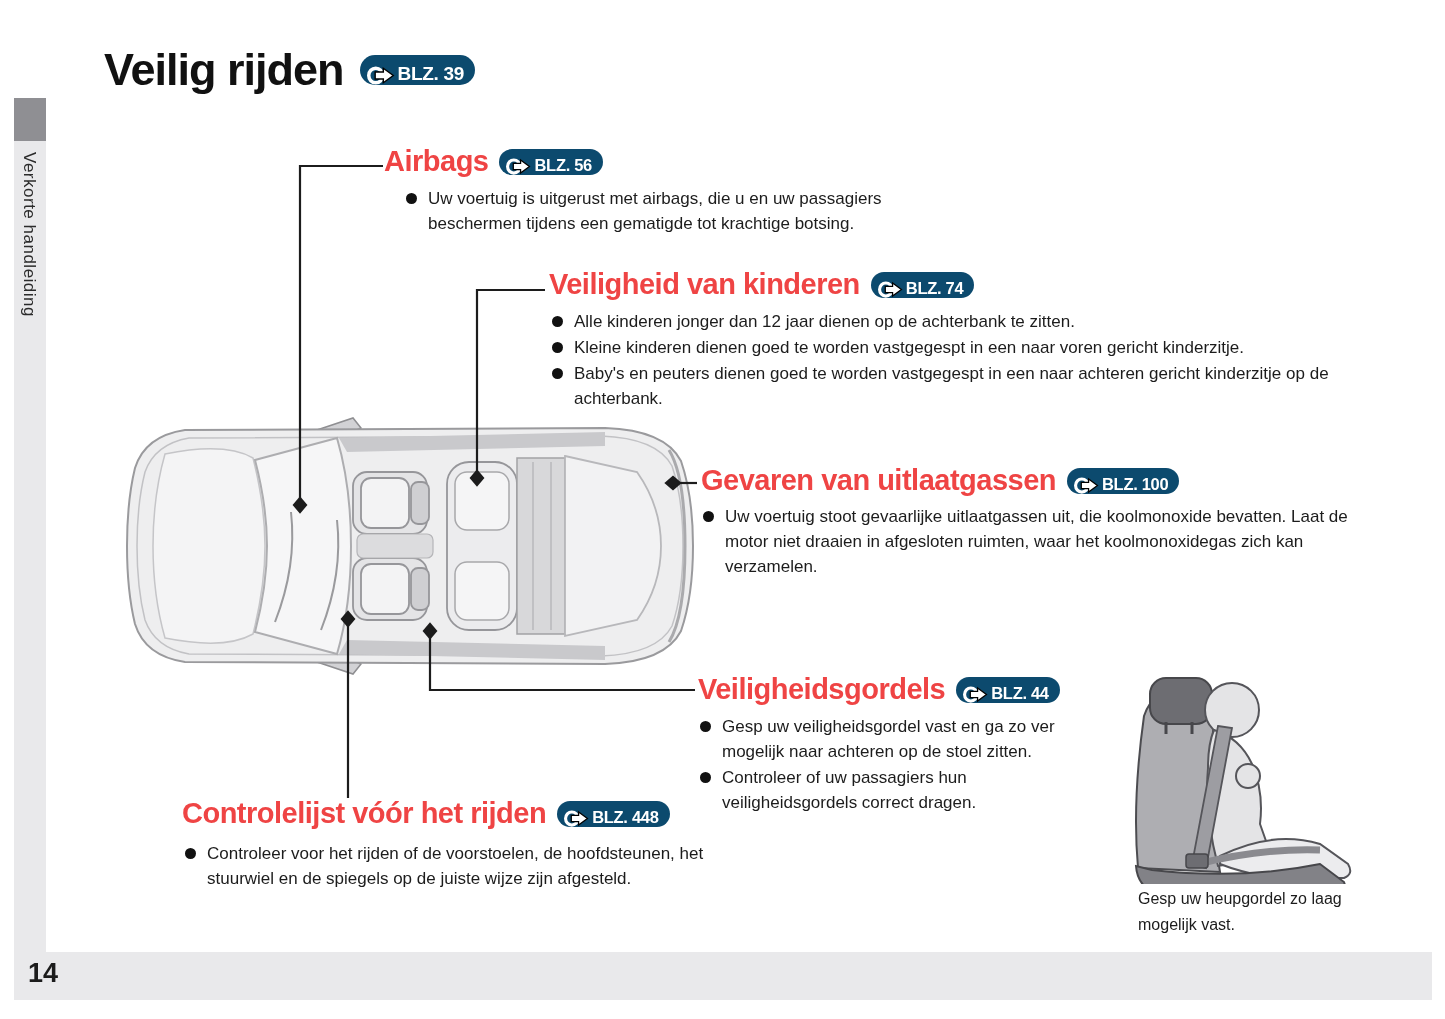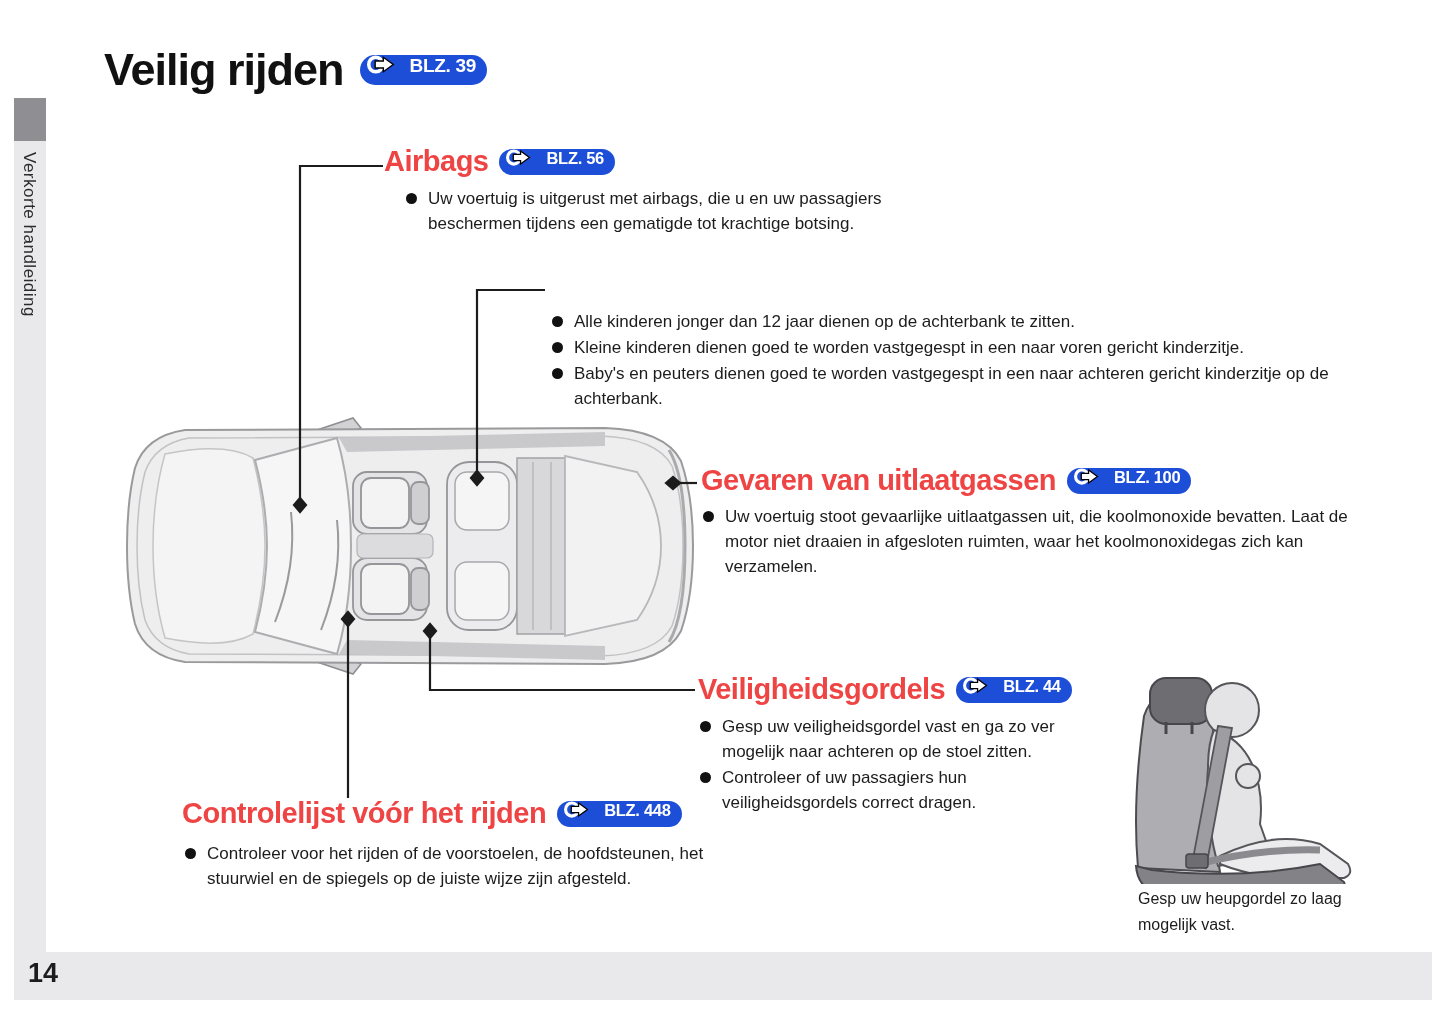--- a/index.html
+++ b/index.html
@@ -16,21 +16,21 @@
     font-size:17px; color:#2b2b2b; letter-spacing:0.5px; white-space:nowrap;
   }
   .footer-band { position:absolute; left:14px; top:952px; width:1418px; height:48px; background:#e9e9eb; }
   .page-number { position:absolute; left:28px; top:958px; font-size:27px; font-weight:bold; color:#1c1c1c; }
 
   
   .title-row { position:absolute; left:104px; top:44px; display:flex; align-items:center; gap:16px; }
   .page-title { font-size:45px; font-weight:bold; letter-spacing:-1px; color:#111; }
 
   
-  .blz { display:inline-flex; align-items:flex-start; gap:15px; background:#1d4ed8;
+  .blz { display:inline-flex; align-items:flex-end; gap:3px; background:#0c4a6e;
          border-radius:16px; padding:0 11px 0 7px; height:26px; }
   .blz .txt { color:#fff; font-weight:bold; font-size:16.5px; letter-spacing:-0.3px; white-space:nowrap; }
   .blz svg { display:block; }
   .blz.big { height:30px; border-radius:18px; }
   .blz.big .txt { font-size:19px; }
 
   
   .sec-head { position:absolute; display:flex; align-items:center; gap:11px; }
   .sec-head .h { font-size:29px; font-weight:bold; letter-spacing:-0.5px; color:#ef4444; white-space:nowrap; }
   .bullets { position:absolute; list-style:none; }
@@ -167,20 +167,30 @@
       <span class="txt">BLZ. 56</span>
     </span>
   </div>
   <ul class="bullets" style="left:406px; top:186px; width:500px;">
     <li>
       <span class="dot"></span>
       <span>Uw voertuig is uitgerust met airbags, die u en uw passagiers beschermen tijdens een gematigde tot krachtige botsing.</span>
     </li>
   </ul>
 
+  <div class="sec-head" style="left:549px; top:268px;">
+    <span class="h">Veiligheid van kinderen</span>
+    <span class="blz">
+      <svg width="25" height="17" viewBox="0 0 24 16">
+        <ellipse cx="7.5" cy="8" rx="6" ry="6.3" fill="none" stroke="#fff" stroke-width="3"></ellipse>
+        <polygon points="7,5 14,5 14,1.8 22.5,8 14,14.2 14,11 7,11" fill="#fff" stroke="#000" stroke-width="1.2"></polygon>
+      </svg>
+      <span class="txt">BLZ. 74</span>
+    </span>
+  </div>
   <ul class="bullets" style="left:552px; top:309px; width:780px;">
     <li>
       <span class="dot"></span>
       <span>Alle kinderen jonger dan 12 jaar dienen op de achterbank te zitten.</span>
     </li>
     <li>
       <span class="dot"></span>
       <span>Kleine kinderen dienen goed te worden vastgegespt in een naar voren gericht kinderzitje.</span>
     </li>
     <li>

